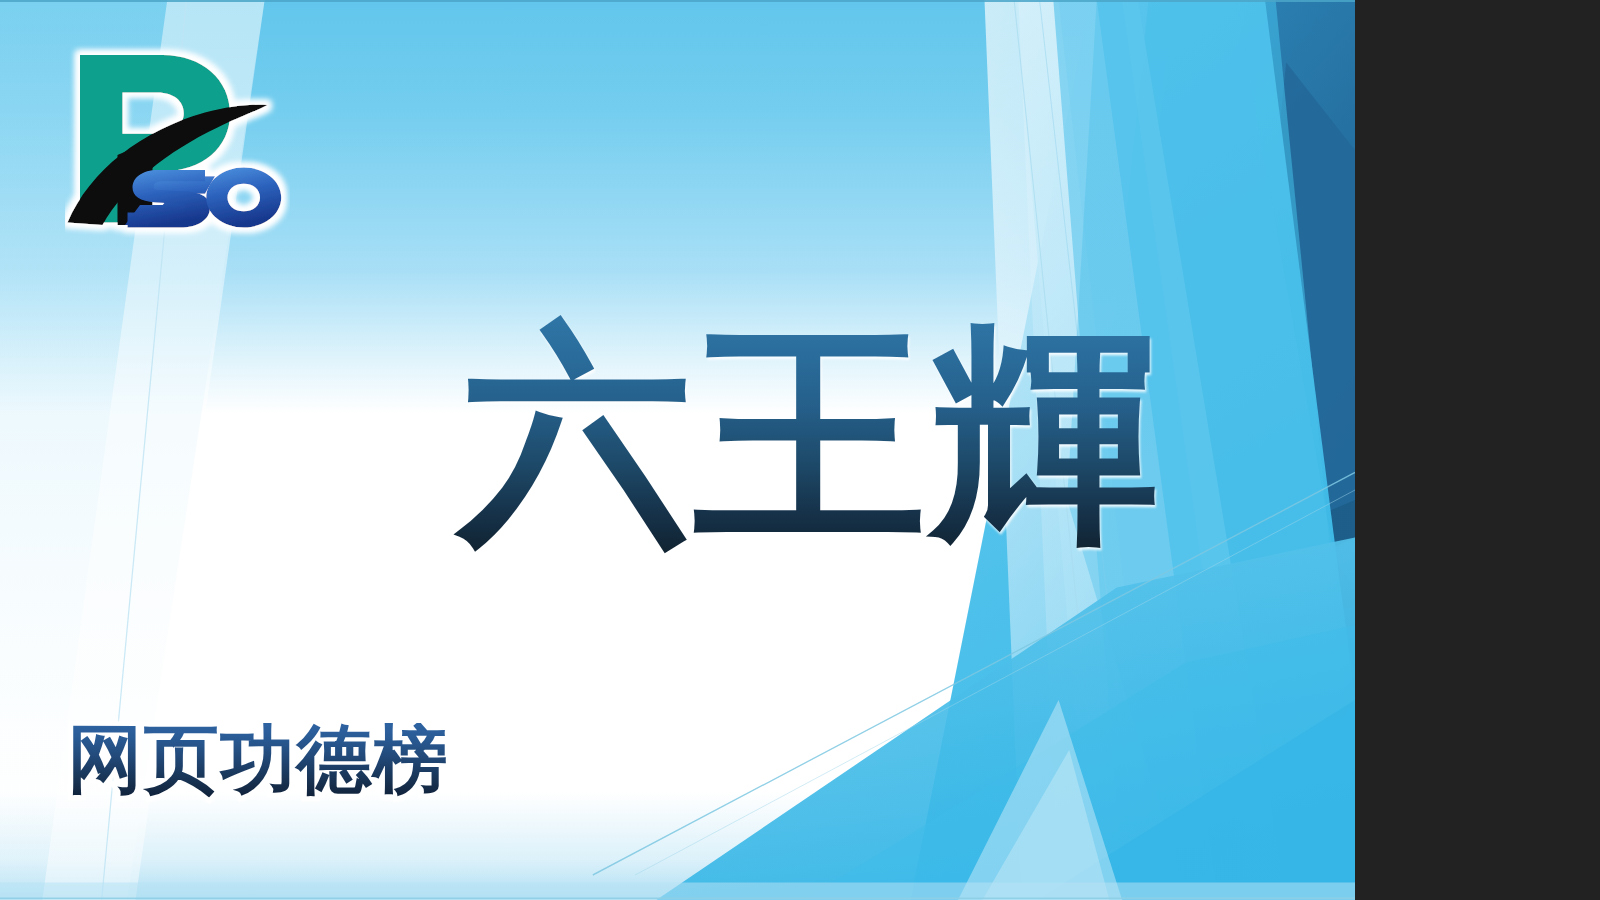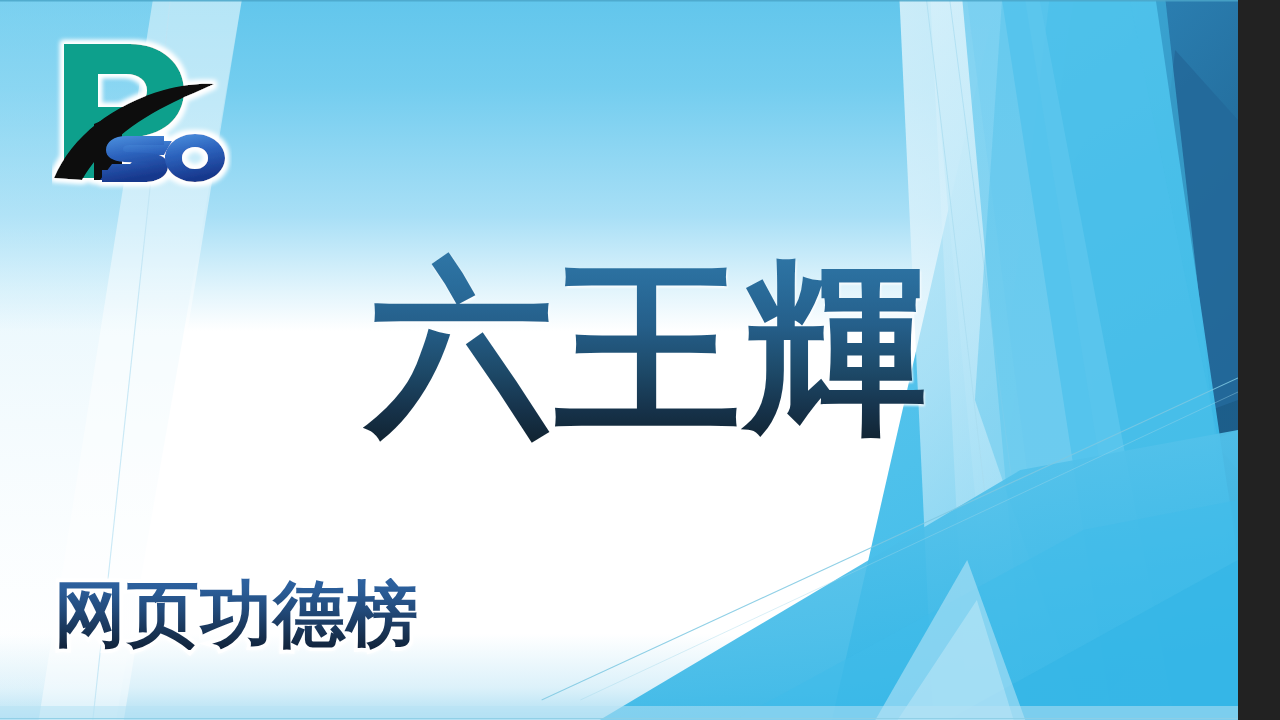--- a/index.html
+++ b/index.html
@@ -7,21 +7,21 @@
     margin: 0;
     padding: 0;
     background: #222;
   }
   body {
     font-family: "Liberation Sans", "DejaVu Sans", sans-serif;
   }
 
   #slide {
     position: relative;
-    width: 1238px;
+    width: 1084px;
     height: 720px;
     overflow: hidden;
     background: #ffffff;
     box-sizing: border-box;
   }
 
   
   .bg-layer {
     position: absolute;
     inset: 0;
@@ -77,21 +77,21 @@
     position: absolute;
     left: 54px;
     top: 578px;
     pointer-events: none;
   }
   .sub-wrap { position: relative; display: inline-block; }
   .sub-stroke,
   .sub-fill {
     font-family: "DejaVu Sans", "Liberation Sans", sans-serif;
     font-weight: 700;
-    font-size: 72px;
+    font-size: 60px;
     line-height: 1;
     letter-spacing: 1px;
     margin: 0;
     white-space: nowrap;
   }
   .sub-stroke {
     color: #ffffff;
     -webkit-text-stroke: 7px #ffffff;
     paint-order: stroke fill;
     filter: drop-shadow(0 0 2px rgba(255,255,255,0.95));

